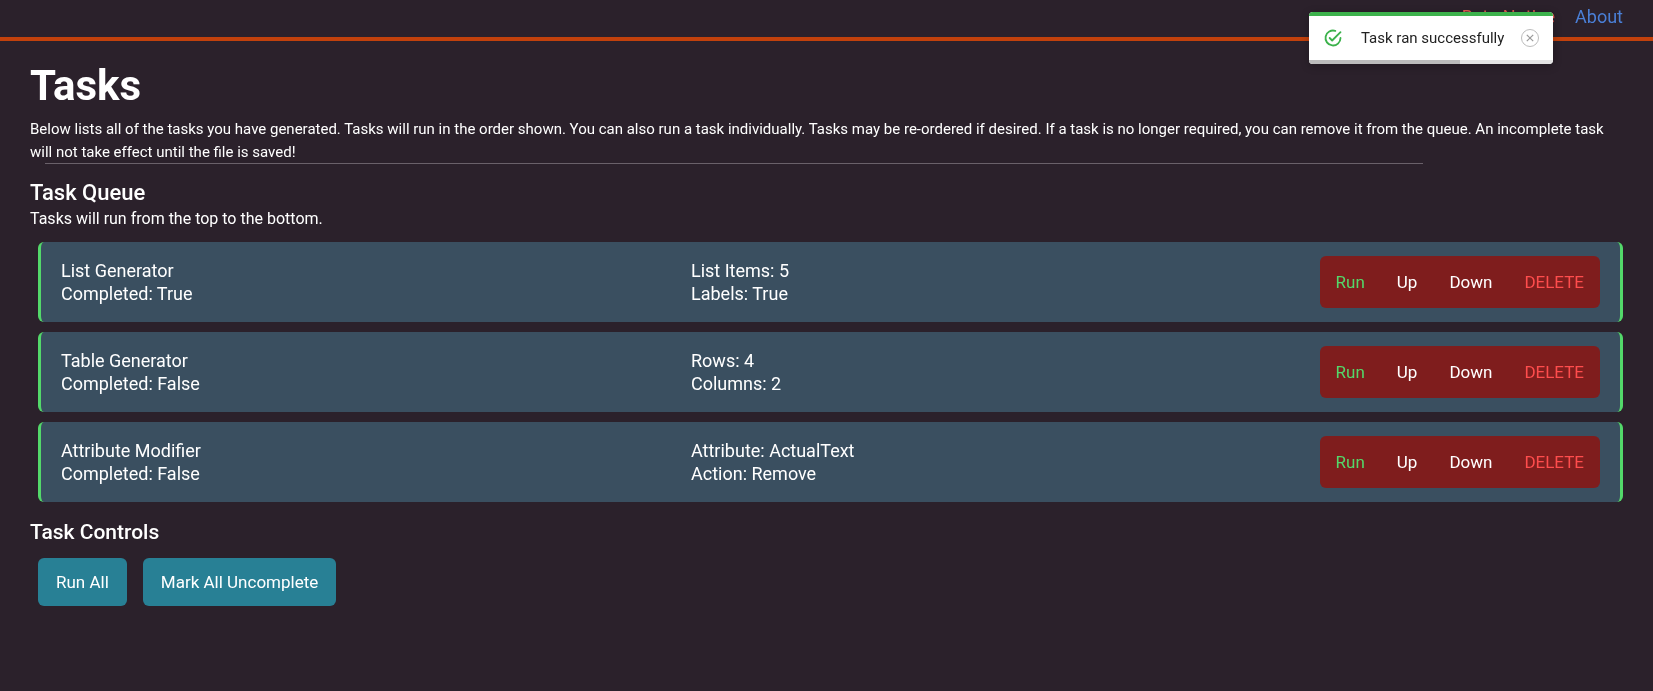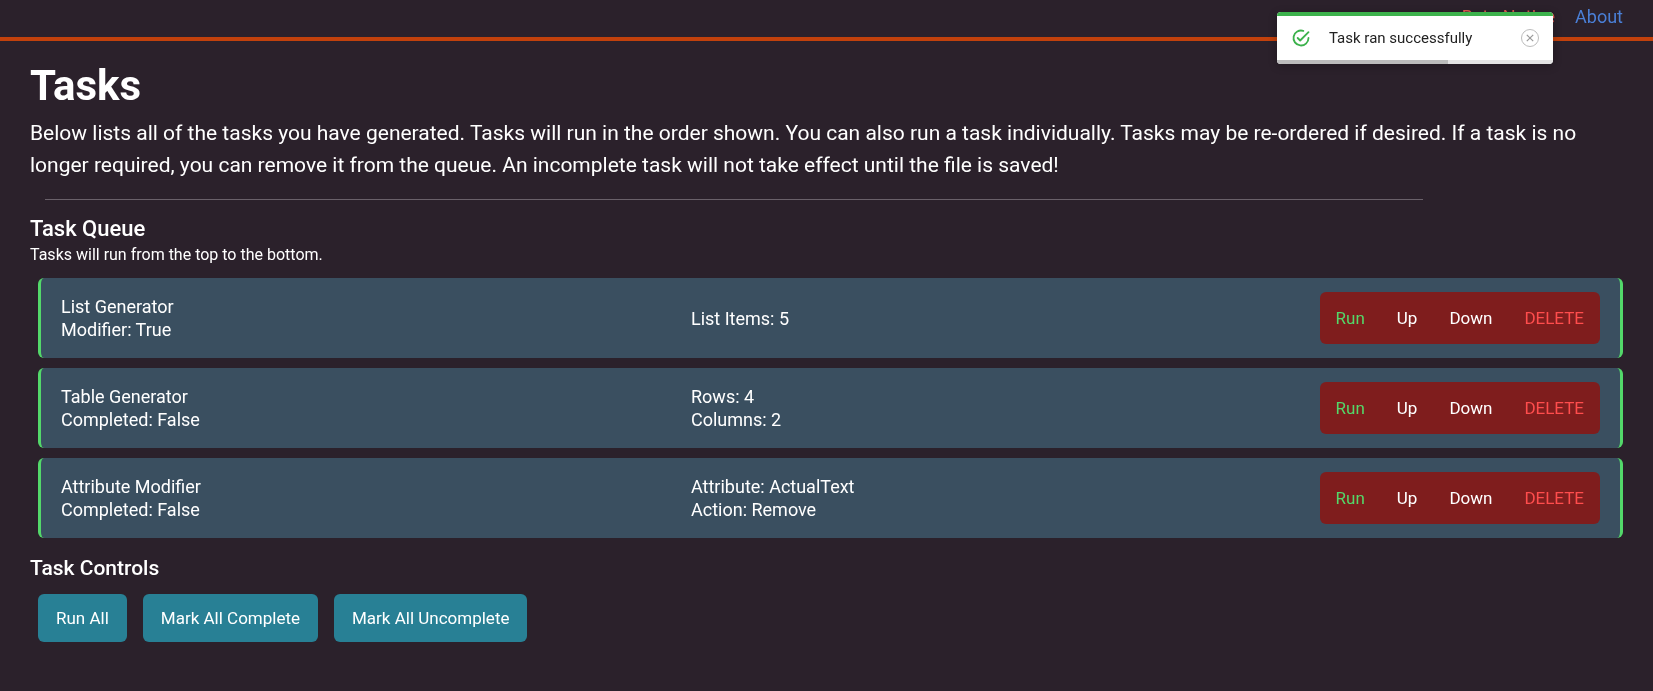--- a/index.html
+++ b/index.html
@@ -15,21 +15,21 @@
       display: flex;
       justify-content: flex-end;
       padding: 6px 30px 10px 30px;
       gap: 20px;
       border-bottom: 4px solid #c2410c;
     }
     .top-nav .beta-notice { color: #e05a4f; font-size: 18px; cursor: pointer; }
     .top-nav .about { color: #4a7fd6; font-size: 18px; cursor: pointer; }
     .container { padding: 20px 30px; }
     h1 { font-size: 42px; font-weight: 700; margin-bottom: 8px; }
-    .subtitle { font-size: 21px; line-height: 1.5; margin-bottom: 18px; }
+    .subtitle { font-size: 15px; line-height: 1.5; }
     hr { border: none; border-top: 1px solid #6a616a; margin-bottom: 16px; margin-left: 15px; margin-right: 200px; }
     h2 { font-size: 22px; font-weight: 500; margin-bottom: 4px; }
     .queue-desc { font-size: 16px; margin-bottom: 14px; }
     .task-card {
       background-color: #3a4f60;
       border-radius: 6px;
       border-left: 3px solid #53d86a;
       border-right: 3px solid #53d86a;
       padding: 14px 20px;
       margin: 10px 0;
@@ -68,21 +68,21 @@
       border-radius: 6px;
       padding: 14px 18px;
       font-size: 17px;
       cursor: pointer;
       font-family: inherit;
     }
     .toast {
       position: absolute;
       top: 12px;
       right: 100px;
-      width: 276px;
+      width: 244px;
       background: #ffffff;
       border-radius: 4px;
       overflow: hidden;
       z-index: 100;
       box-shadow: 0 2px 8px rgba(0,0,0,0.25);
     }
     .toast-bar { height: 4px; background: #3cb24c; }
     .toast-body { display: flex; align-items: center; padding: 12px 14px; }
     .toast-icon {
       display: flex;
@@ -139,24 +139,25 @@
   <h1>Tasks</h1>
   <p class="subtitle">Below lists all of the tasks you have generated. Tasks will run in the order shown. You can also run a task individually. Tasks may be re-ordered if desired. If a task is no longer required, you can remove it from the queue. An incomplete task will not take effect until the file is saved!</p>
   <hr>
   <h2>Task Queue</h2>
   <p class="queue-desc">Tasks will run from the top to the bottom.</p>
 
   <div id="task-list">
       <div class="task-card">
     <div class="task-col-left">
       <div class="line">List Generator</div>
-      <div class="line">Modifier: True</div>
+      <div class="line">Completed: True</div>
     </div>
     <div class="task-col-mid">
       <div class="line">List Items: 5</div>
+      <div class="line">Labels: True</div>
     </div>
     <div class="task-col-right">
       <div class="btn-group">
         <button class="run">Run</button>
         <button>Up</button>
         <button>Down</button>
         <button class="delete">DELETE</button>
       </div>
     </div>
       </div>
@@ -194,16 +195,15 @@
         <button>Down</button>
         <button class="delete">DELETE</button>
       </div>
     </div>
       </div>
     </div>
 
   <div class="controls-heading">Task Controls</div>
   <div class="control-btns">
     <button>Run All</button>
-    <button>Mark All Complete</button>
     <button>Mark All Uncomplete</button>
   </div>
 </div>
 
 </body></html>

